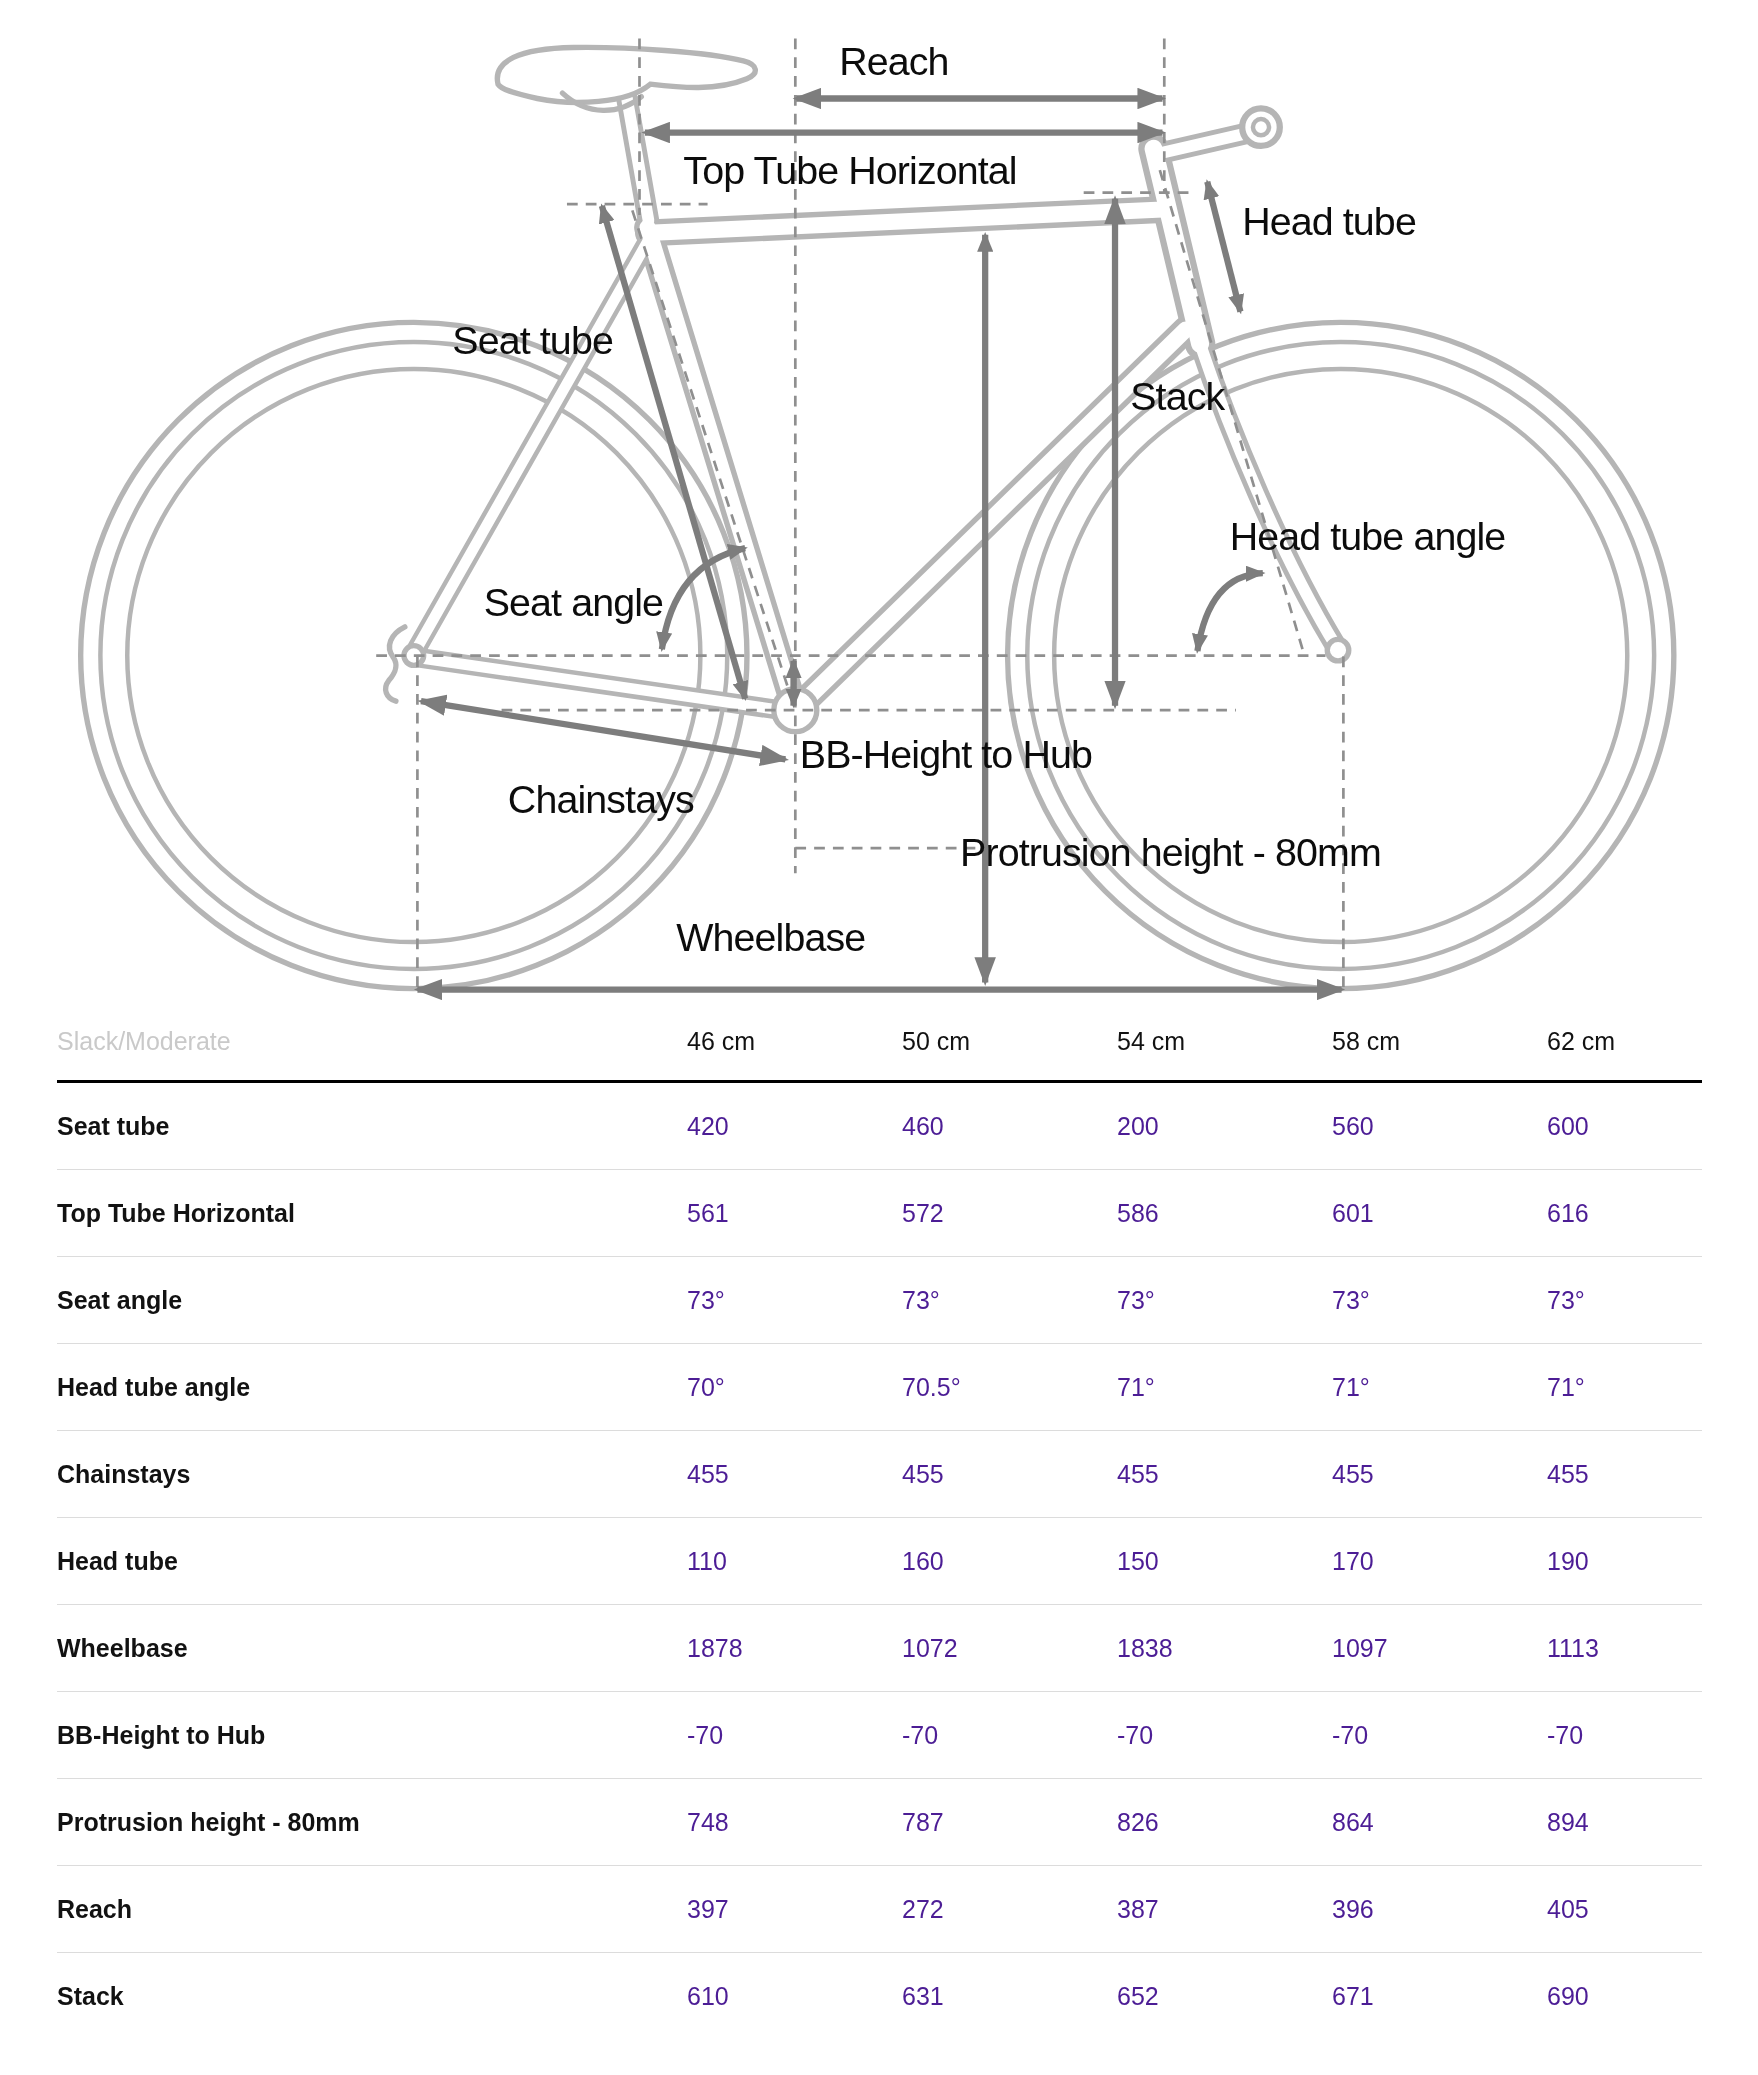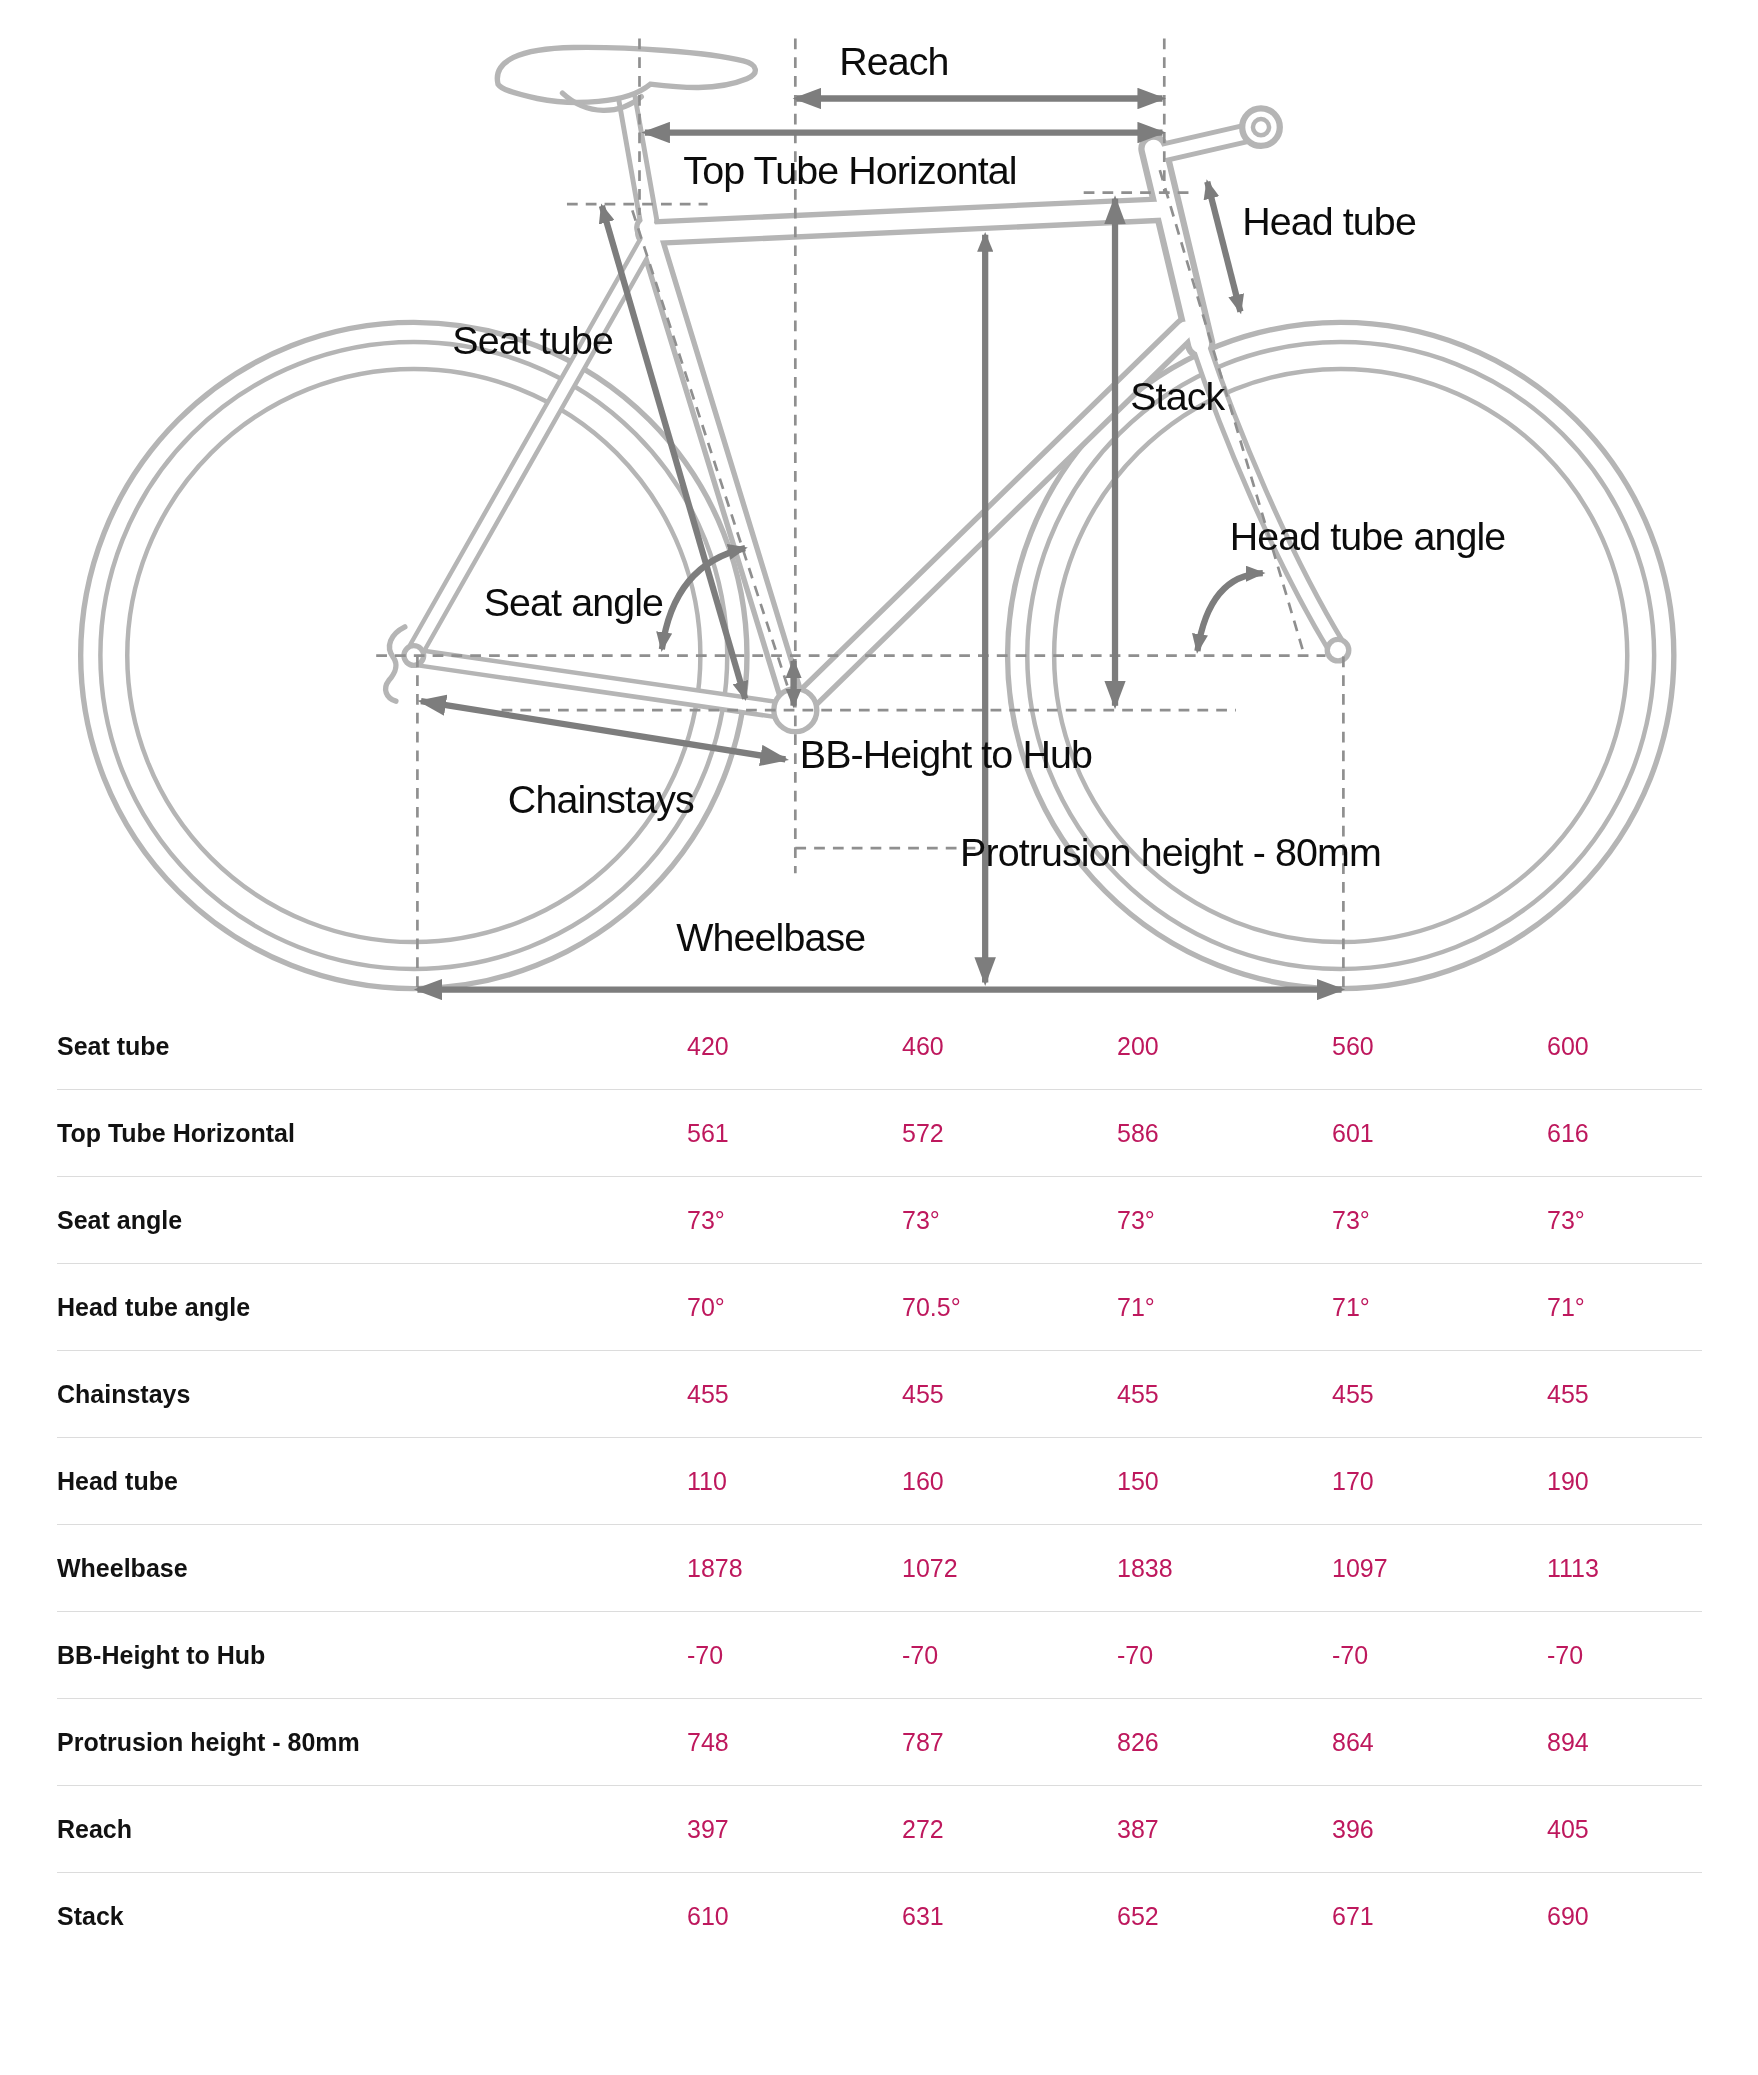--- a/index.html
+++ b/index.html
@@ -20,21 +20,21 @@
     border-bottom:3.6px solid #000000;
   }
   .corner { color:#c9c9c9; font-size:25px; }
   .col-h { font-size:25px; color:#121212; }
   .trow {
     display:grid; grid-template-columns:630px repeat(5,215px);
     height:86px; align-items:center;
   }
   .trow + .trow { border-top:1.8px solid #dcdcdc; }
   .cell.label { font-weight:bold; font-size:25px; color:#121212; }
-  .cell.val { font-size:25px; color:#be185d; }
+  .cell.val { font-size:25px; color:#4c1d95; }
 </style>
 </head>
 <body>
 
 <div class="diagram-wrap">
 <svg width="1759" height="1003" viewBox="0 0 1964 1120" xmlns="http://www.w3.org/2000/svg">
   <defs>
     <marker id="ah" markerUnits="userSpaceOnUse" markerWidth="34" markerHeight="24" refX="28" refY="12" orient="auto-start-reverse">
       <path d="M0,0 L32,12 L0,24 Z" fill="#7d7d7d"></path>
     </marker>
@@ -132,20 +132,28 @@
     <text class="geo-label" x="540" y="688">Seat angle</text>
     <text class="geo-label" x="893" y="858">BB-Height to Hub</text>
     <text class="geo-label" x="567" y="908">Chainstays</text>
     <text class="geo-label" x="1072" y="967">Protrusion height - 80mm</text>
     <text class="geo-label" x="755" y="1062">Wheelbase</text>
   </g>
 </svg>
 </div>
 
 <div class="geo-table">
+  <div class="thead">
+    <div class="corner">Slack/Moderate</div>
+    <div class="col-h">46 cm</div>
+    <div class="col-h">50 cm</div>
+    <div class="col-h">54 cm</div>
+    <div class="col-h">58 cm</div>
+    <div class="col-h">62 cm</div>
+  </div>
   <div>
       <div class="trow">
         <div class="cell label">Seat tube</div>
         <div class="cell val">420</div>
         <div class="cell val">460</div>
         <div class="cell val">200</div>
         <div class="cell val">560</div>
         <div class="cell val">600</div>
       </div>
       <div class="trow">

